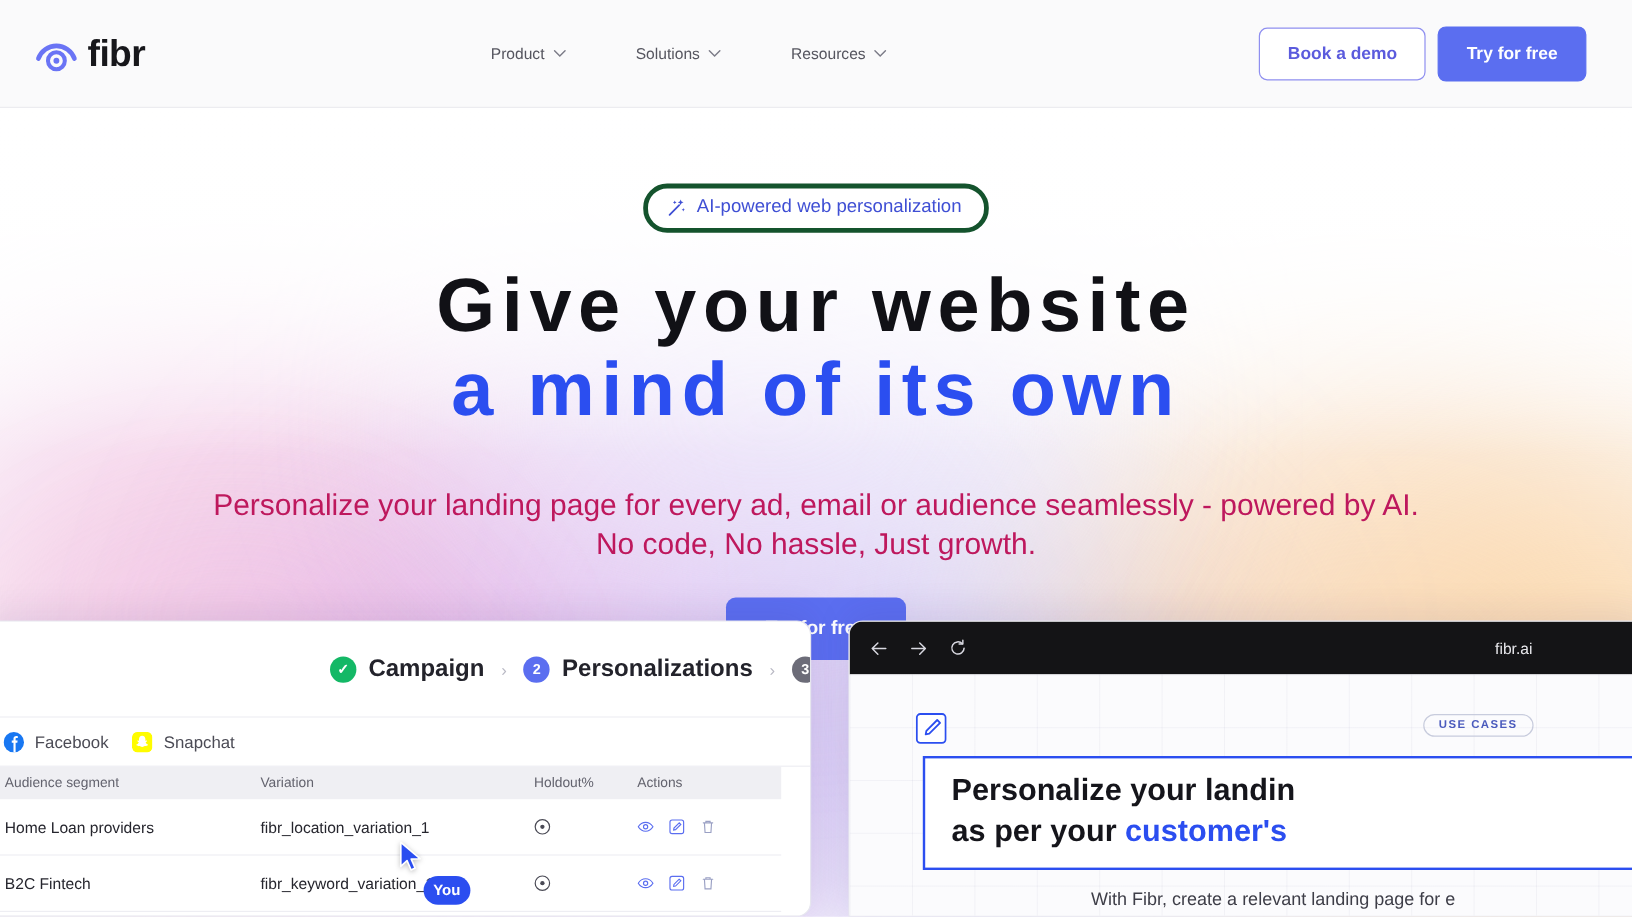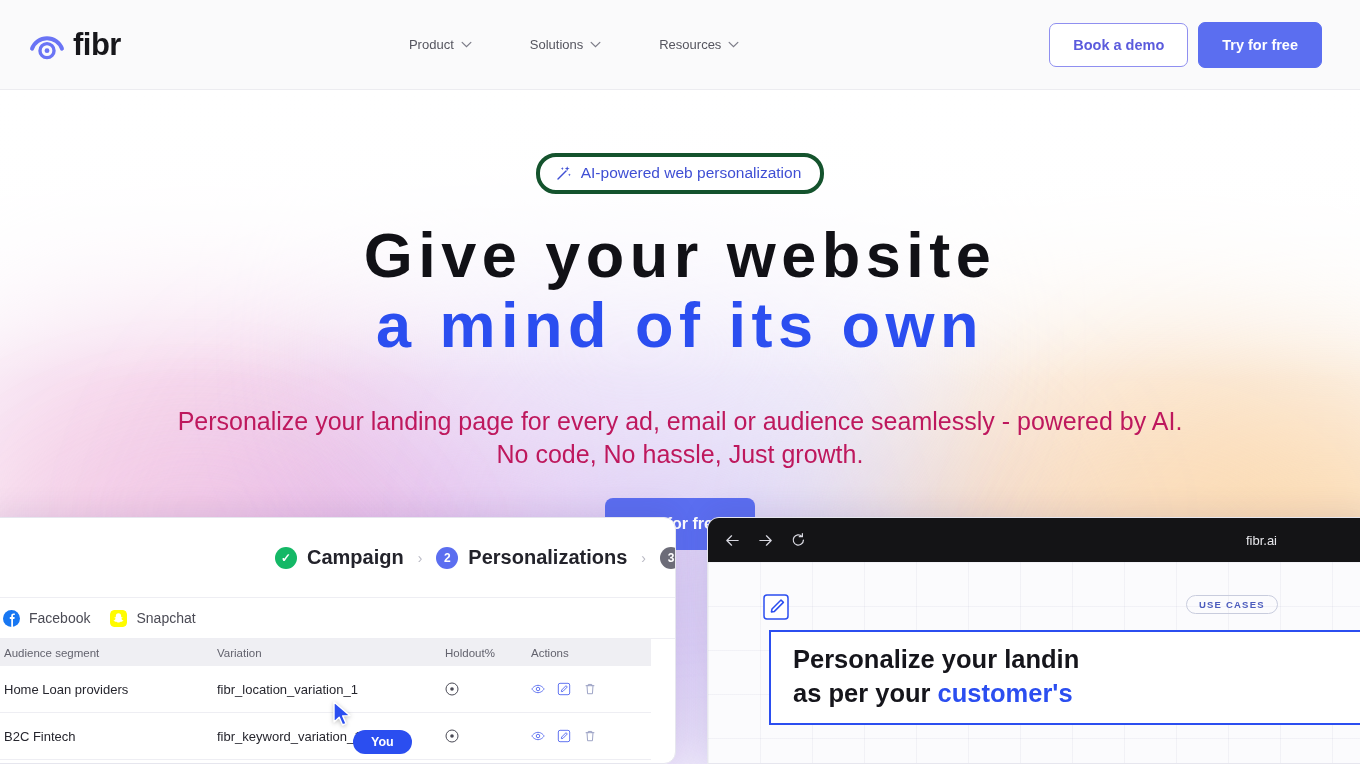--- a/index.html
+++ b/index.html
@@ -98,21 +98,21 @@
   .c2 { width:228px; }
   .c3 { width:86px; }
   .c4 { width:120px; }
   .target-ic { width:14px; height:14px; display:block; }
   .act { display:flex; align-items:center; gap:12px; }
   .act svg { width:14px; height:14px; display:block; }
 
   .cursor { position:absolute; left:332px; top:701px; z-index:32; pointer-events:none; }
   .cursor svg { width:22px; height:26px; display:block; filter:drop-shadow(0 1px 2px rgba(0,0,0,.25)); }
   .you-pill { position:absolute; left:353px; top:730px; background:#2b4ef0; color:#fff;
-              font-size:12.5px; font-weight:600; padding:5px 18px; border-radius:13px; z-index:31; }
+              font-size:12.5px; font-weight:600; padding:5px 8px; border-radius:13px; z-index:31; }
 
   .panel-right {
     position:absolute; left:707px; top:517px; width:665px; height:247px;
     background:#fff; border:1px solid #e6e6ee; border-radius:12px 12px 0 0;
     box-shadow:0 -6px 28px rgba(60,40,120,0.10); overflow:hidden; z-index:25;
   }
   .browser-bar { height:44px; background:#141416; display:flex; align-items:center; padding:0 16px; }
   .nav-arrows { display:flex; align-items:center; gap:16px; }
   .nav-arrows svg { width:17px; height:17px; display:block; }
   .url { margin-left:auto; margin-right:78px; color:#e8e8ec; font-size:13px; }
@@ -376,17 +376,17 @@
     </div>
 
     <div class="usecases">USE CASES</div>
 
     <div class="pv-box">
       <div class="pv-h">Personalize your landin</div>
       <div class="pv-h"><span>as per your </span><span class="accent">customer's</span></div>
     </div>
 
     <div class="pv-sub">
-      <br>
+      <span>With Fibr, create a relevant landing page for e</span><br>
       <span>deliver utra-personalized experiences</span>
     </div>
   </div>
 </div>
 
 </body></html>

